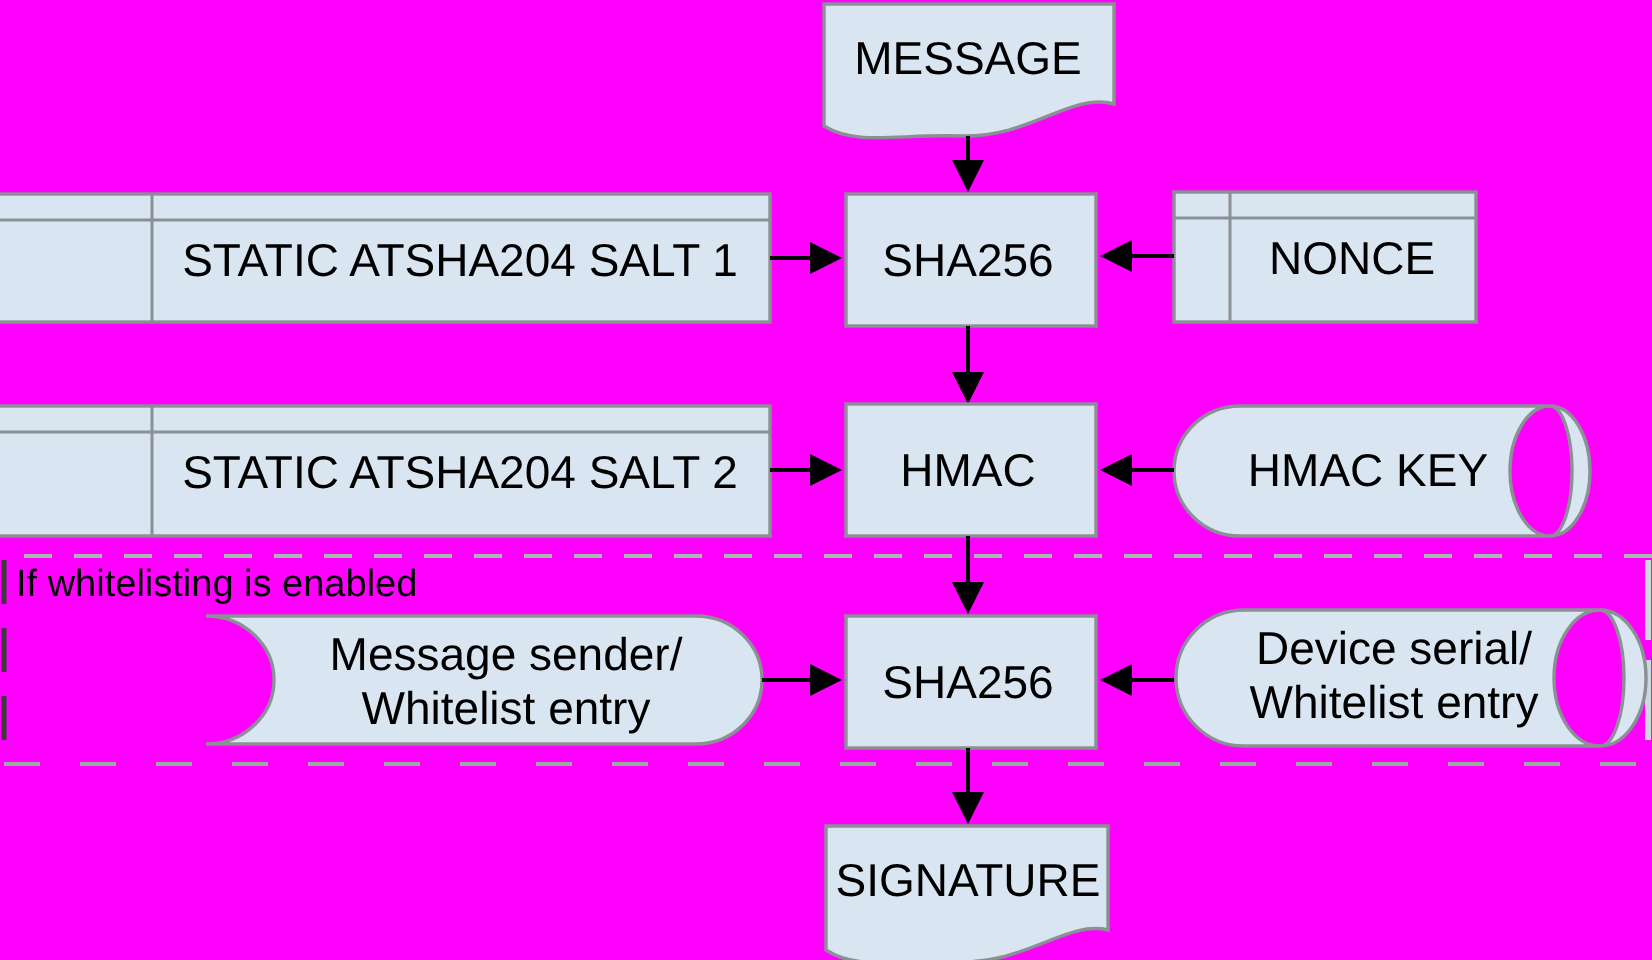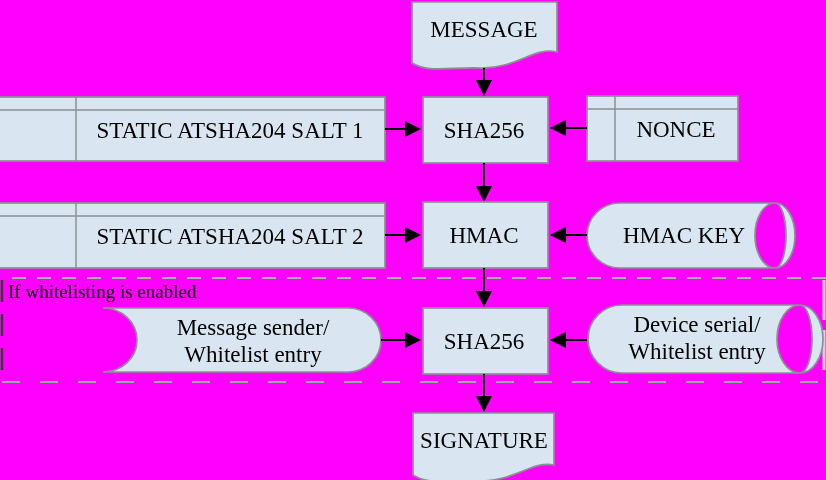--- a/index.html
+++ b/index.html
@@ -1,19 +1,19 @@
 <!DOCTYPE html>
 <html><head>
 <meta charset="utf-8">
 <style>
   html, body { margin: 0; padding: 0; }
   #canvas {
     width: 826px; height: 480px; overflow: hidden; position: relative;
     background: #ff00ff;
-    font-family: Liberation Serif, serif;
+    font-family: Liberation Sans, sans-serif;
   }
   svg { display: block; }
   .node { fill: #d9e6f1; stroke: #8a9094; stroke-width: 1.7px; }
   .inner-line { stroke: #8a9094; stroke-width: 1.5px; fill: none; }
   .flow { stroke: #000000; stroke-width: 2px; fill: none; }
   .head { fill: #000000; stroke: none; }
   .lbl { fill: #000000; font-size: 23px; text-anchor: middle; }
   .note { fill: #000000; font-size: 19px; text-anchor: start; }
   .dash-top { stroke: #a9b7b1; stroke-width: 2px; stroke-dasharray: 14 11; }
   .dash-bottom { stroke: #9aaaa4; stroke-width: 2px; stroke-dasharray: 18 20; }

